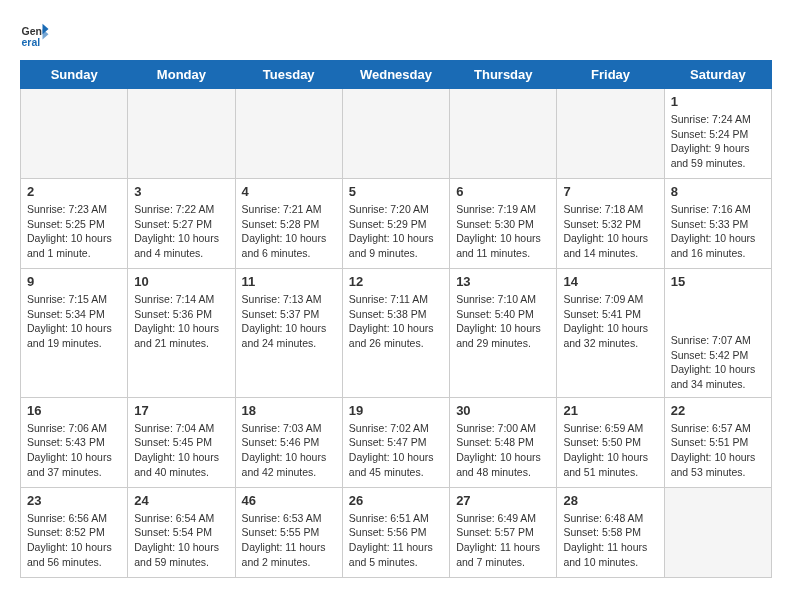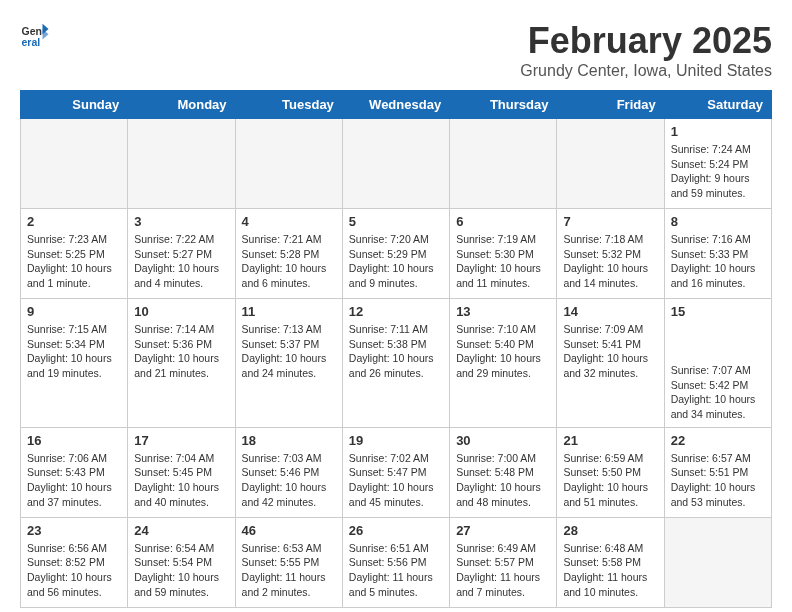--- a/index.html
+++ b/index.html
@@ -41,21 +41,21 @@
       color: #555;
     }
     .calendar {
       width: 100%;
       border-collapse: collapse;
       table-layout: fixed;
     }
     .calendar th {
       background: #1a6bb5;
       color: #fff;
-      text-align: right;
+      text-align: center;
       padding: 6px 8px;
       font-size: 13px;
       font-weight: bold;
       border: 1px solid #1a6bb5;
     }
     .calendar td {
       border: 1px solid #ccc;
       vertical-align: top;
       padding: 5px 6px;
       height: 90px;
@@ -82,24 +82,20 @@
 
 <div class="header-section">
   <div class="logo">
     <svg class="logo-icon" viewBox="0 0 40 40">
       <text x="2" y="20" font-size="14" font-family="Arial" font-weight="bold" fill="#333">Gen</text>
       <text x="2" y="34" font-size="14" font-family="Arial" font-weight="bold" fill="#1a6bb5">eral</text>
       <polygon points="30,5 38,12 30,19" fill="#1a6bb5"></polygon>
       <polygon points="30,12 38,19 30,26" fill="#1a6bb5" opacity="0.6"></polygon>
     </svg>
   </div>
-  <div class="title-section">
-    <div class="calendar-title">February 2025</div>
-    <div class="calendar-subtitle">Grundy Center, Iowa, United States</div>
-  </div>
 </div>
 
 <table class="calendar">
   <thead>
     <tr>
     <th>Sunday</th>
         <th>Monday</th>
         <th>Tuesday</th>
         <th>Wednesday</th>
         <th>Thursday</th>

